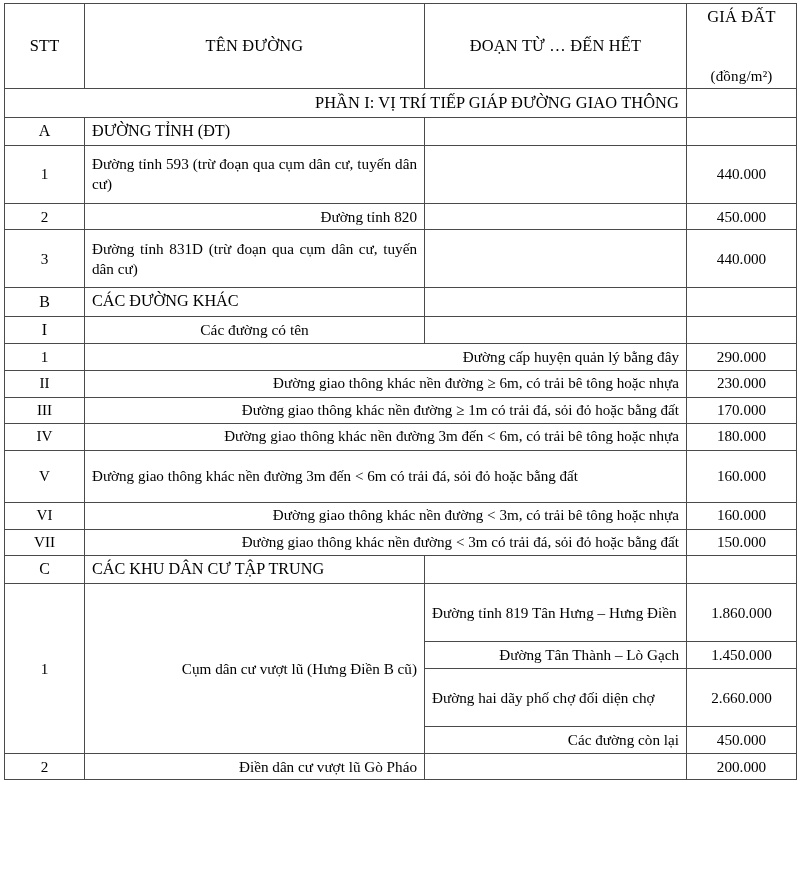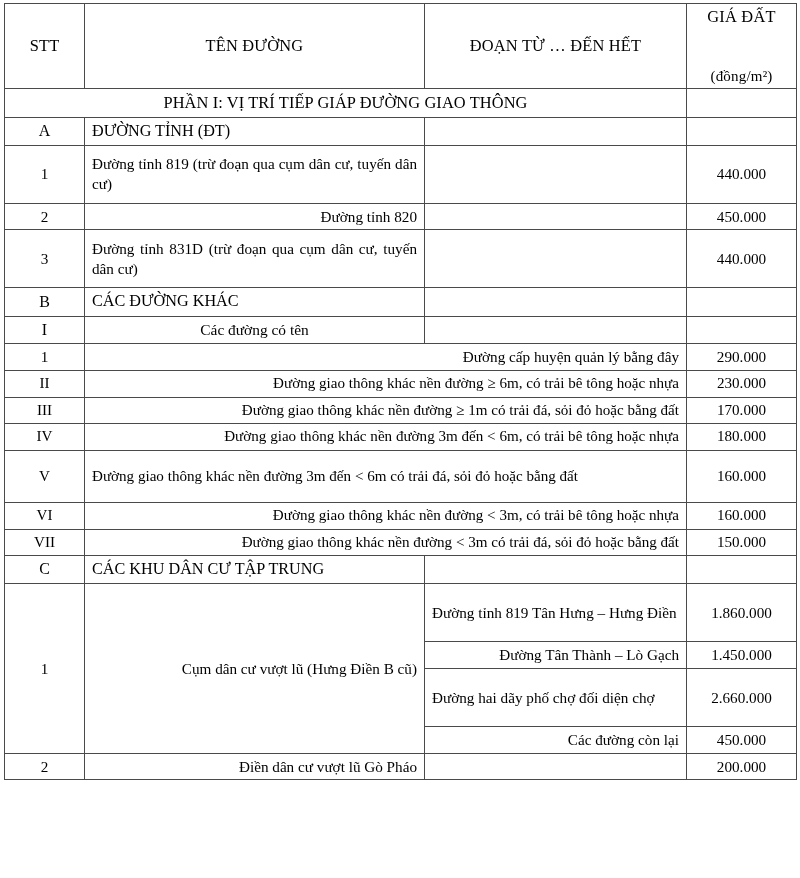--- a/index.html
+++ b/index.html
@@ -57,21 +57,21 @@
   .lft { text-align: right; }
   .jst { text-align: justify; text-align-last: left; }
   .price { text-align: center; }
 
   .stt-cell { text-align: center; }
   .stt-bold { text-align: center; font-weight: bold; font-size: 16px; }
 
   .part-title {
     font-weight: bold;
     font-size: 16.4px;
-    text-align: center;
+    text-align: right;
     padding-top: 8px;
     padding-bottom: 8px;
     letter-spacing: 0.1px;
   }
   .sec-title {
     font-weight: bold;
     font-size: 16.2px;
     text-align: left;
     padding-top: 7px;
     padding-bottom: 7px;
@@ -124,21 +124,21 @@
 
       <tr>
         <td class="stt-bold">A</td>
         <td class="sec-title">ĐƯỜNG TỈNH (ĐT)</td>
         <td></td>
         <td></td>
       </tr>
 
       <tr class="tall">
         <td class="stt-cell">1</td>
-        <td class="jst">Đường tỉnh 819 (trừ đoạn qua cụm dân cư, tuyến dân cư)</td>
+        <td class="jst">Đường tỉnh 593 (trừ đoạn qua cụm dân cư, tuyến dân cư)</td>
         <td></td>
         <td class="price">440.000</td>
       </tr>
 
       <tr>
         <td class="stt-cell">2</td>
         <td class="lft">Đường tỉnh 820</td>
         <td></td>
         <td class="price">450.000</td>
       </tr>

